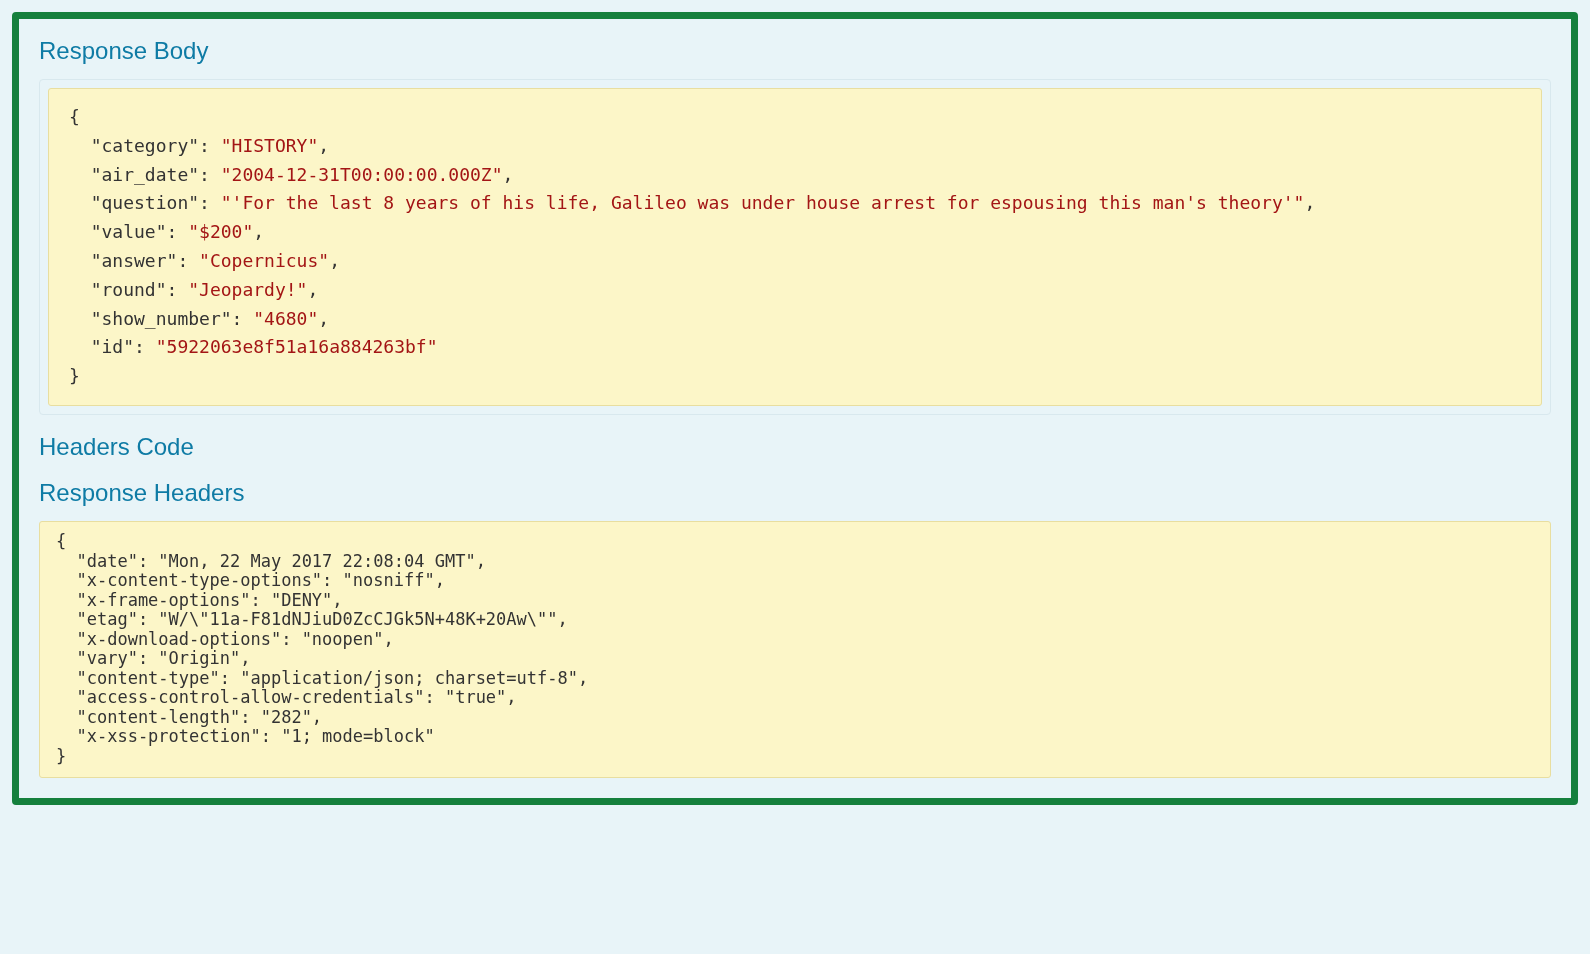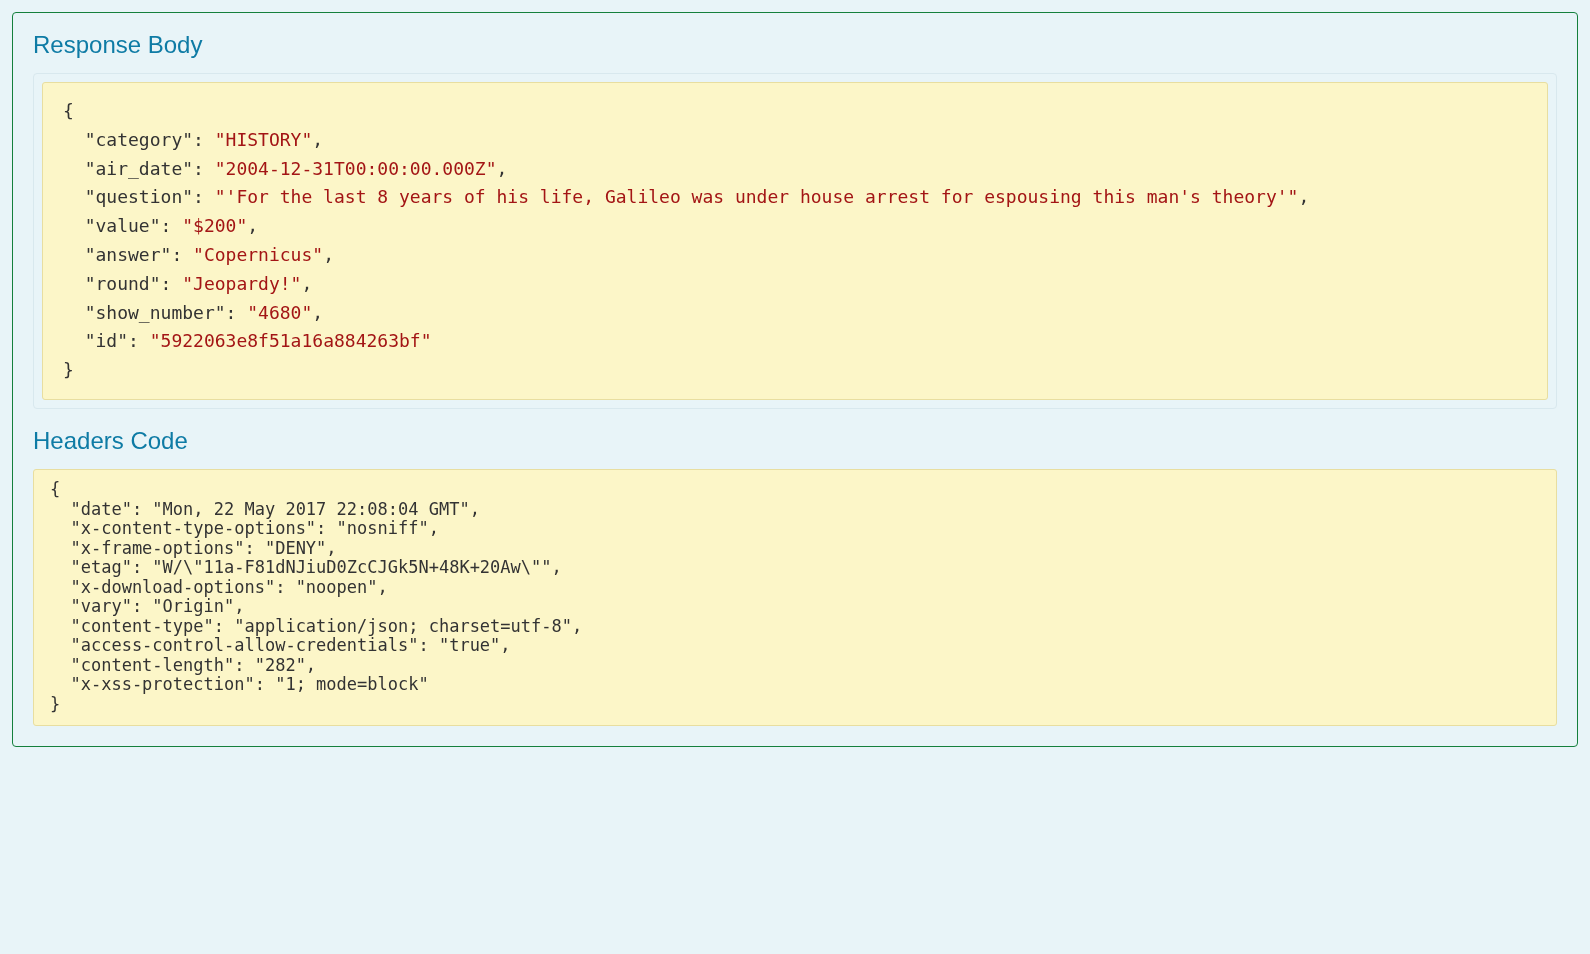--- a/index.html
+++ b/index.html
@@ -9,21 +9,21 @@
     }
     
     body {
       font-family: "Helvetica Neue", Helvetica, Arial, sans-serif;
       background: #e8f4f8;
       padding: 12px;
     }
     
     .container {
       background: #e8f4f8;
-      border: 1px solid #15803d;
+      border: 7px solid #15803d;
       border-radius: 4px;
       padding: 0 20px 20px 20px;
     }
     
     .section-title {
       color: #0e7ba5;
       font-size: 24px;
       font-weight: 400;
       margin: 18px 0 14px 0;
     }
@@ -101,20 +101,21 @@
   <span class="json-key">"answer"</span><span class="json-punct">:</span> <span class="json-string">"Copernicus"</span><span class="json-punct">,</span>
   <span class="json-key">"round"</span><span class="json-punct">:</span> <span class="json-string">"Jeopardy!"</span><span class="json-punct">,</span>
   <span class="json-key">"show_number"</span><span class="json-punct">:</span> <span class="json-string">"4680"</span><span class="json-punct">,</span>
   <span class="json-key">"id"</span><span class="json-punct">:</span> <span class="json-string">"5922063e8f51a16a884263bf"</span><span class="json-punct"></span>
 <span class="json-punct">}</span></div>
   </div>
 
   <h2 class="section-title">Headers Code</h2>
 
 
+  <h2 class="section-title">Response Headers</h2>
 
   <div class="code-block-headers" id="response-headers-block">{
   "date": "Mon, 22 May 2017 22:08:04 GMT",
   "x-content-type-options": "nosniff",
   "x-frame-options": "DENY",
   "etag": "W/\"11a-F81dNJiuD0ZcCJGk5N+48K+20Aw\"",
   "x-download-options": "noopen",
   "vary": "Origin",
   "content-type": "application/json; charset=utf-8",
   "access-control-allow-credentials": "true",

